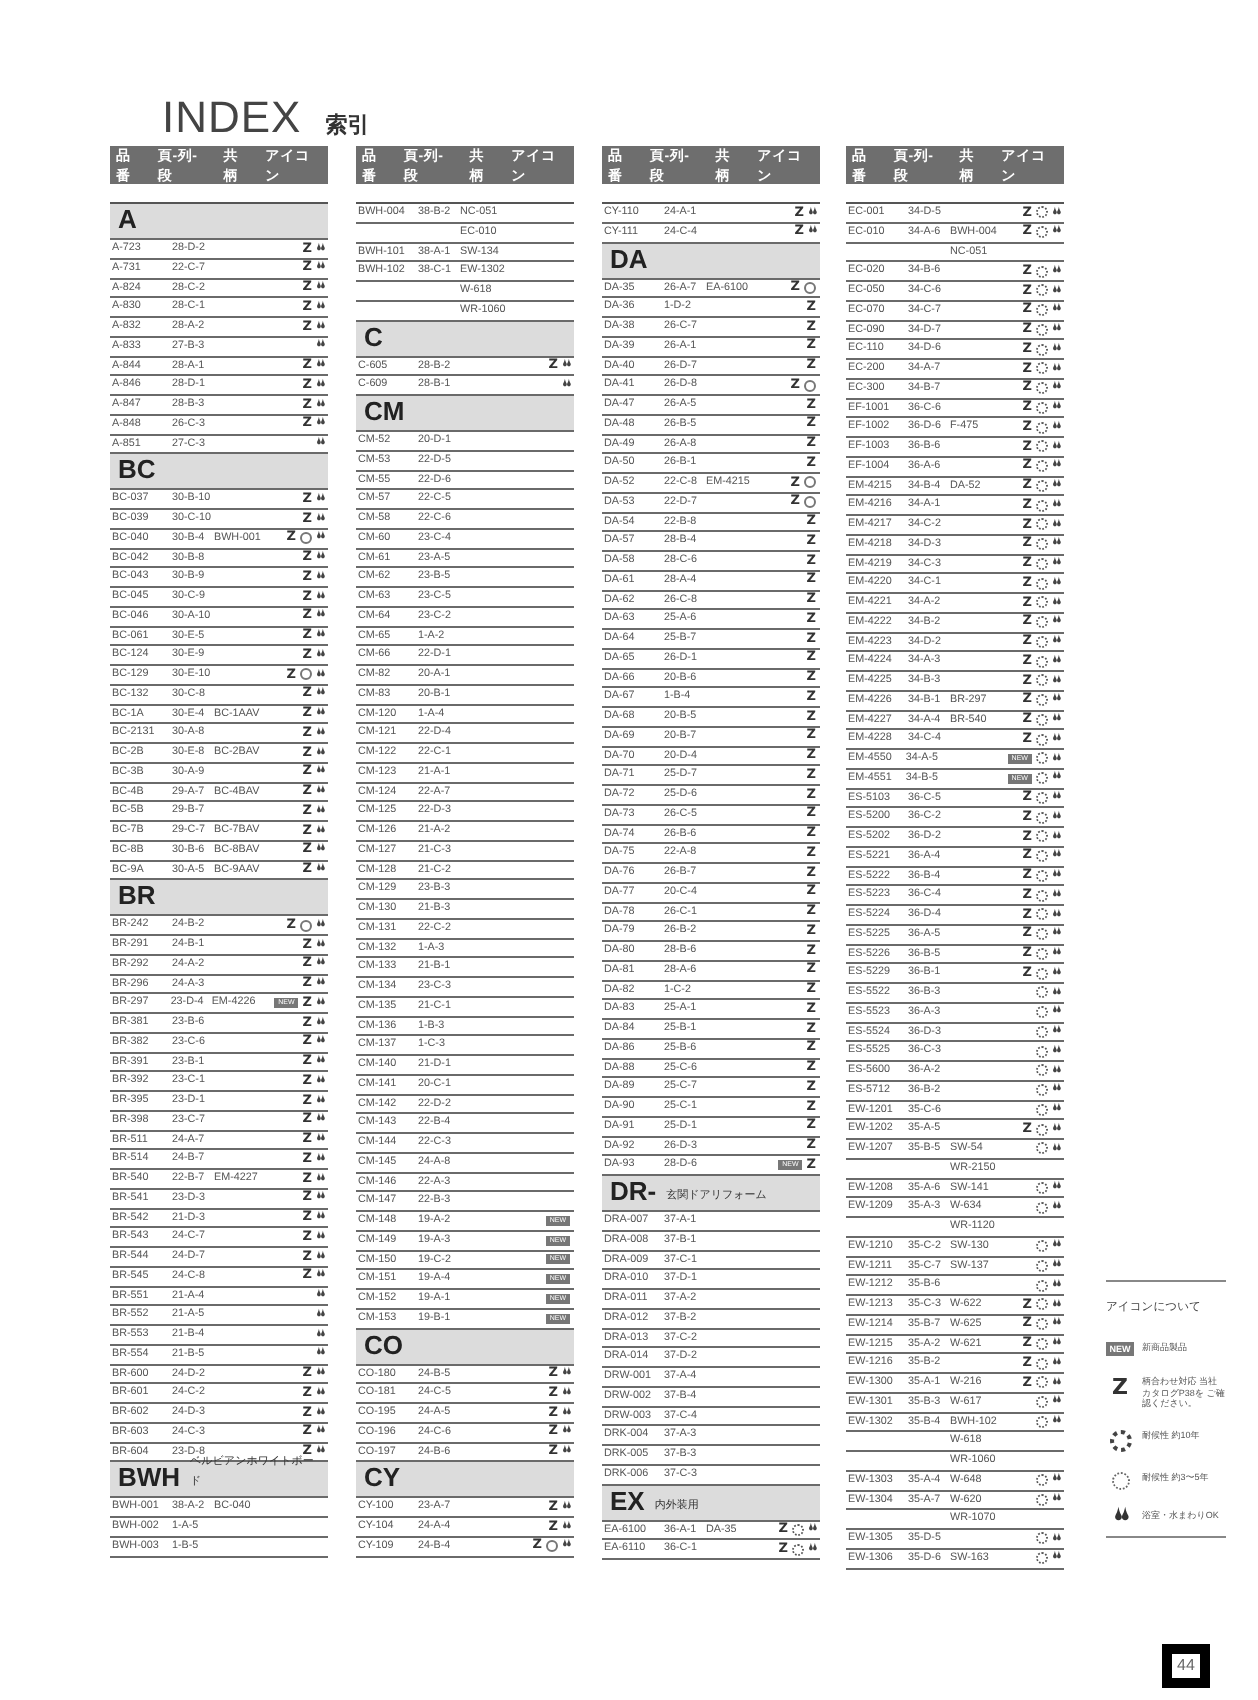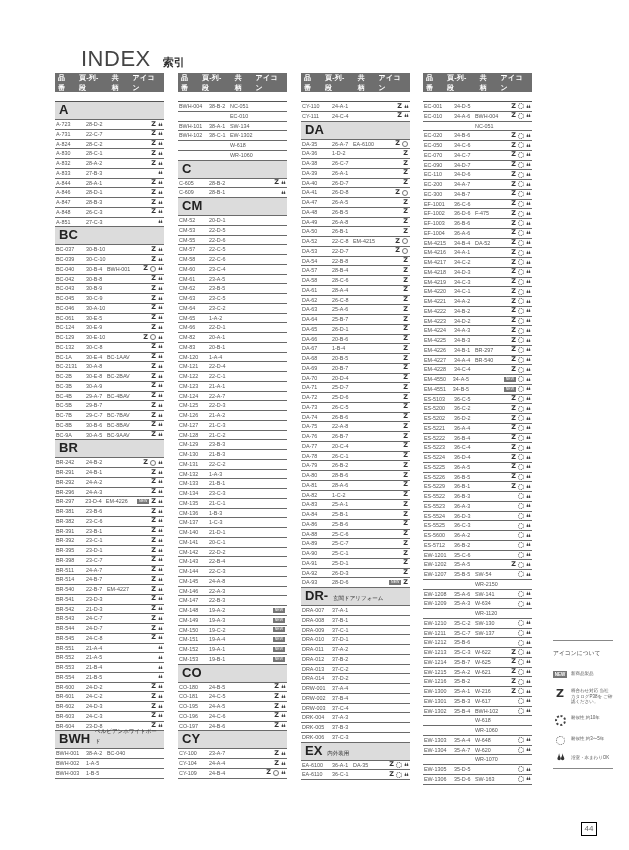--- a/index.html
+++ b/index.html
@@ -31,21 +31,21 @@
   .legend { position: absolute; left: 553px; top: 640px; width: 60px; border-top: 1px solid #888;
             border-bottom: 1px solid #888; padding: 8px 0 8px 0; }
   .legend .lt { font-size: 5.8px; color: #444; margin-bottom: 13px; }
   .legend .li { display: flex; align-items: flex-start; gap: 4px; margin-bottom: 10px; font-size: 4.5px; color: #555; line-height: 5.5px; }
   .legend .li .ic { width: 14px; flex: none; display: flex; justify-content: center; }
   .legend .ic-z { font-size: 11px; font-weight: bold; color: #333; line-height: 11px; font-family: "DejaVu Sans", sans-serif; }
   .legend .ic-new { background: #777; color: #fff; font-size: 4.5px; padding: 0 2px; line-height: 7px; font-weight: bold; }
   .legend .ic-sun { width: 7px; height: 7px; border: 2px dotted #444; border-radius: 50%; }
   .legend .ic-sun2 { width: 7px; height: 7px; border: 1.3px dotted #666; border-radius: 50%; }
   .legend .ic-drop { font-size: 9px; color: #333; letter-spacing: -2px; }
-  .page-num { position: absolute; left: 581px; top: 822px; width: 14px; height: 12px; border: 1px solid #000000;
+  .page-num { position: absolute; left: 581px; top: 822px; width: 14px; height: 12px; border: 5px solid #000000;
               font-size: 8px; color: #666; text-align: center; line-height: 12px; }
 </style>
 </head>
 <body>
 
 <div class="page-title">
   <span class="en">INDEX</span>
   <span class="jp">索引</span>
 </div>
 

